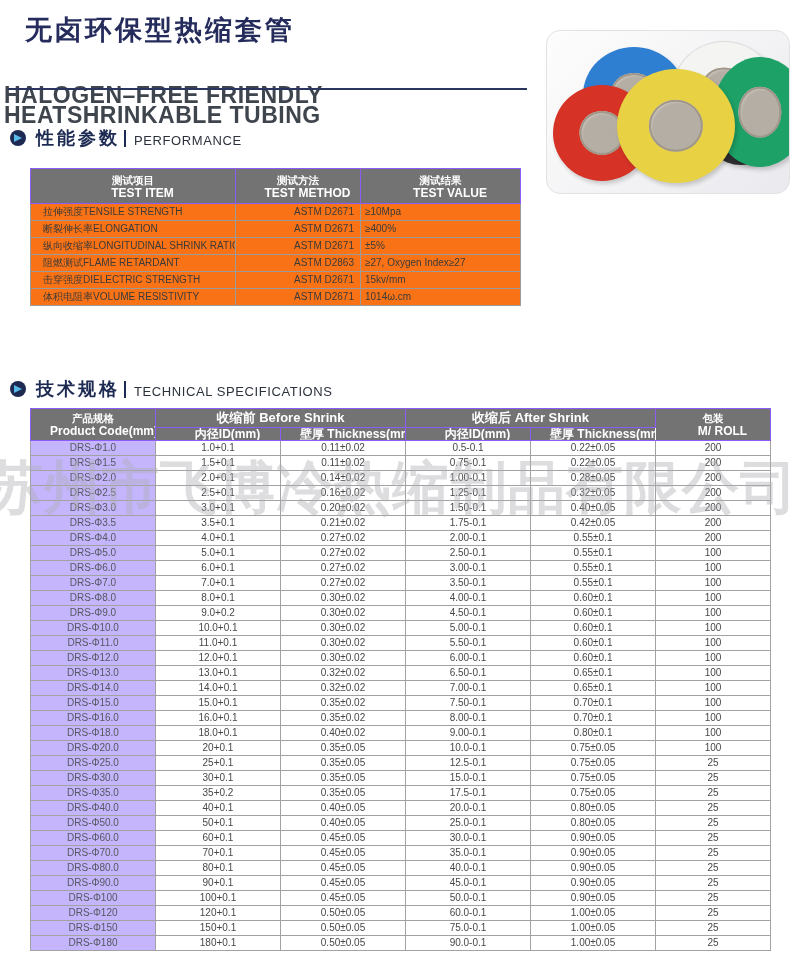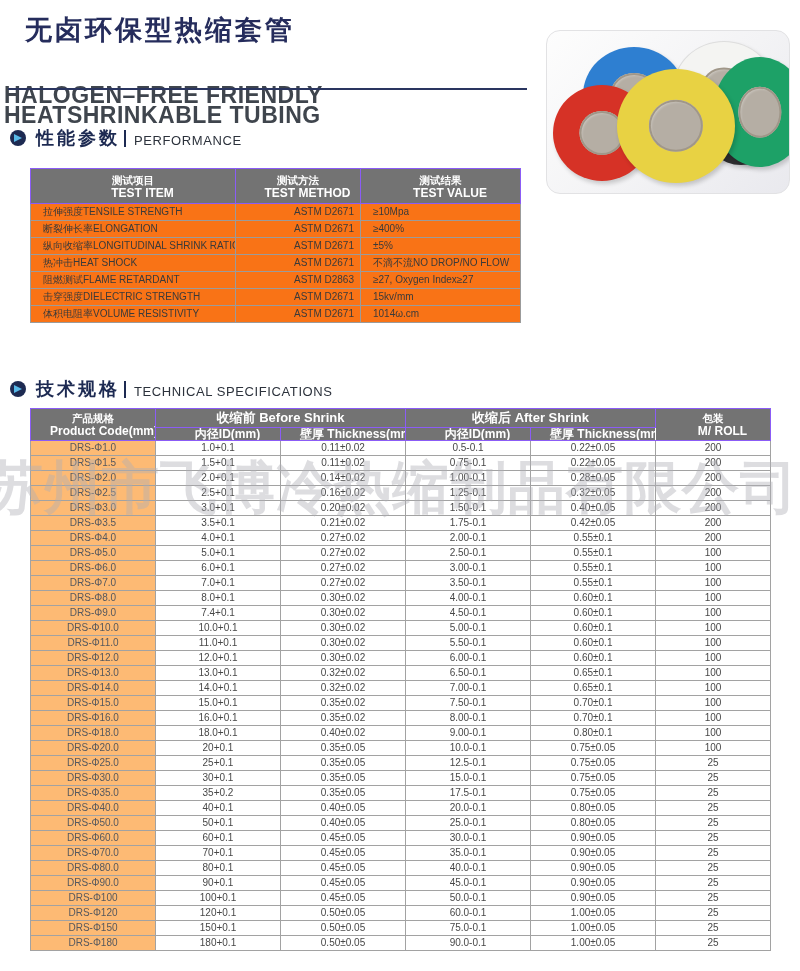--- a/index.html
+++ b/index.html
@@ -77,32 +77,32 @@
   
   #perf-table { top:168px; width:490px; }
   #perf-table thead th { height:35px; text-align:center; }
   #perf-table tbody td {
     height:12px; line-height:12px; padding:2px 6px;
     font-size:10px; color:#3a3a3a;
     border:1px solid #9b9b9b; background:#f97316;
   }
   #perf-table tbody td:nth-child(1) { text-align:left; padding-left:12px; }
   #perf-table tbody td:nth-child(2) { text-align:right; }
-  #perf-table tbody td:nth-child(3) { text-align:left; padding-left:12px; }
+  #perf-table tbody td:nth-child(3) { text-align:left; padding-left:4px; }
 
   
   #spec-table { top:408px; width:740px; }
   #spec-table thead th { height:13px; text-align:center; }
   #spec-table thead .th-group { font-size:13px; }
   #spec-table tbody td {
     height:12px; line-height:12px; padding:1px 2px;
     font-size:10px; color:#474747; text-align:center;
     border:1px solid #a2a2a2; background:#ffffff;
   }
-  #spec-table tbody td:first-child { background:#fdba74; color:#55585e;margin-top:19px; }
+  #spec-table tbody td:first-child { background:#c4b5fd; color:#55585e;margin-top:19px; }
 
   
   .watermark {
     position:absolute; top:450px; left:-14px; width:828px; height:76px;
     font-size:57px; font-weight:bold; letter-spacing:1px; white-space:nowrap;
     color:rgba(173,175,181,0.42); z-index:5; pointer-events:none;
     font-family:"DejaVu Sans", sans-serif; overflow:hidden;
   }
 </style>
 </head>
@@ -173,25 +173,20 @@
       </tr>
       <tr>
         <td>断裂伸长率ELONGATION</td>
         <td>ASTM D2671</td>
         <td>≥400%</td>
       </tr>
       <tr>
         <td>纵向收缩率LONGITUDINAL SHRINK RATIO</td>
         <td>ASTM D2671</td>
         <td>±5%</td>
-      </tr>
-      <tr>
-        <td>热冲击HEAT SHOCK</td>
-        <td>ASTM D2671</td>
-        <td>不滴不流NO DROP/NO FLOW</td>
       </tr>
       <tr>
         <td>阻燃测试FLAME RETARDANT</td>
         <td>ASTM D2863</td>
         <td>≥27, Oxygen Index≥27</td>
       </tr>
       <tr>
         <td>击穿强度DIELECTRIC STRENGTH</td>
         <td>ASTM D2671</td>
         <td>15kv/mm</td>
@@ -332,21 +327,21 @@
       <tr>
         <td>DRS-Φ8.0</td>
         <td>8.0+0.1</td>
         <td>0.30±0.02</td>
         <td>4.00-0.1</td>
         <td>0.60±0.1</td>
         <td>100</td>
       </tr>
       <tr>
         <td>DRS-Φ9.0</td>
-        <td>7.4+0.1</td>
+        <td>9.0+0.2</td>
         <td>0.30±0.02</td>
         <td>4.50-0.1</td>
         <td>0.60±0.1</td>
         <td>100</td>
       </tr>
       <tr>
         <td>DRS-Φ10.0</td>
         <td>10.0+0.1</td>
         <td>0.30±0.02</td>
         <td>5.00-0.1</td>

